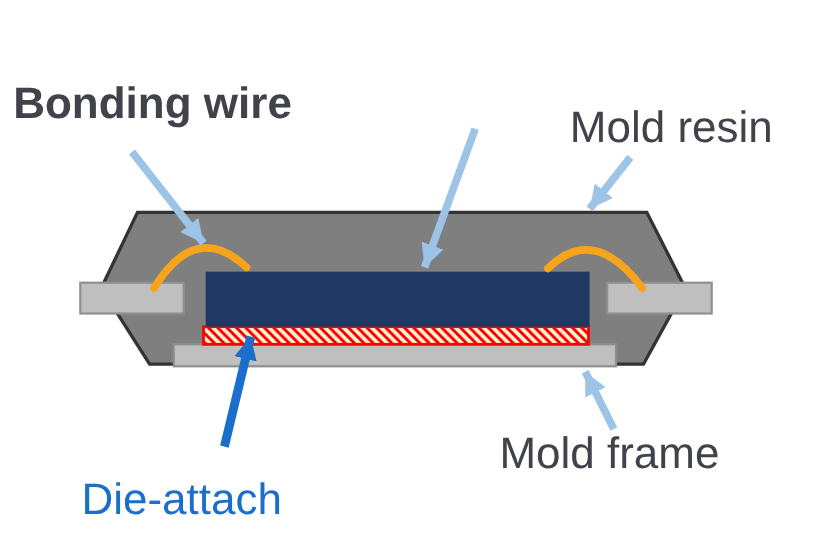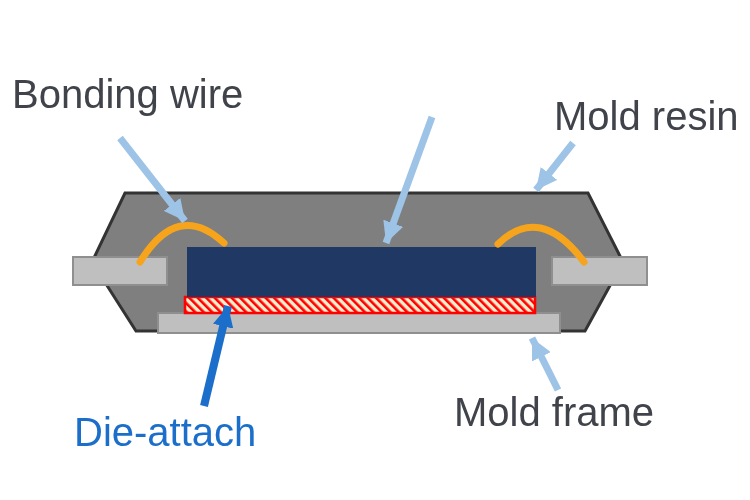--- a/index.html
+++ b/index.html
@@ -12,24 +12,24 @@
   }
   .stage svg{position:absolute;left:0;top:0;}
   .label{
     position:absolute;
     font-size:40px;
     line-height:1.1;
     color:var(--label-dark,#41434b);
     white-space:nowrap;
     user-select:none;
   }
-  .label.blue{color:var(--die-attach-blue,#1b6fca);}
-  .lbl-bonding{left:12px;top:72px;}
+  .label.blue{color:var(--die-attach-blue,#1b6fca);margin-top:22px;}
+  .lbl-bonding{left:12px;top:72px;font-weight:bold;}
   .lbl-die{left:302px;top:42px;}
-  .lbl-mold{left:518px;top:94px;margin-left:36px;}
+  .lbl-mold{left:518px;top:94px;}
   .lbl-die-attach{left:74px;top:410px;}
   .lbl-lead{left:454px;top:390px;}
 </style>
 </head>
 <body>
 
 <div class="stage">
 
   <svg width="750" height="500" viewBox="0 0 750 500">
     <defs>

